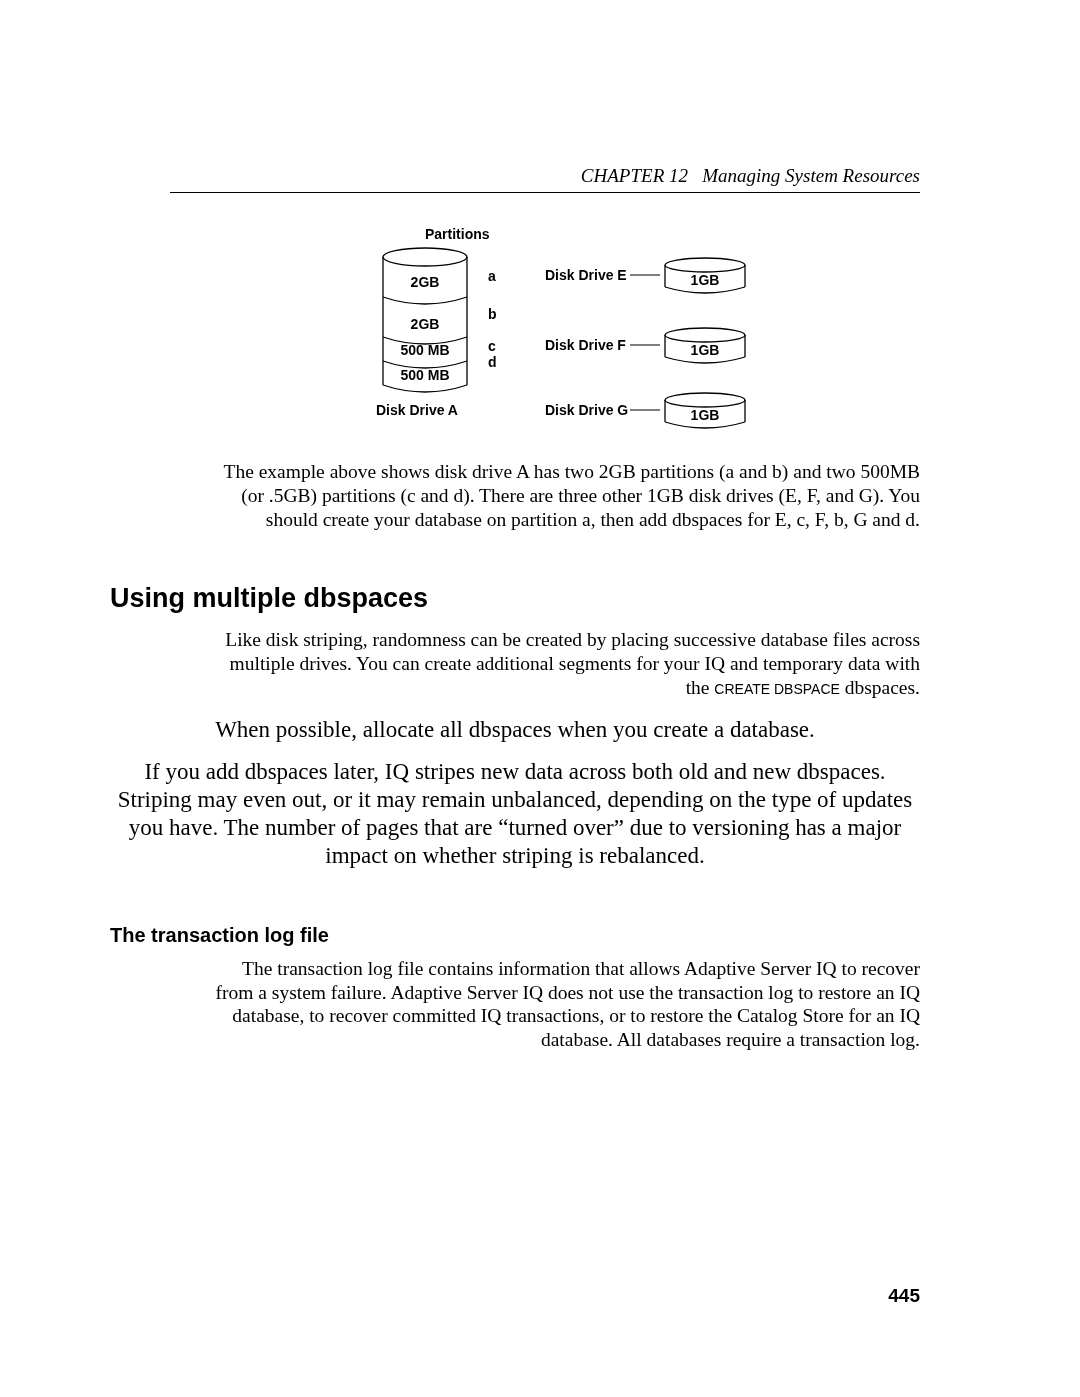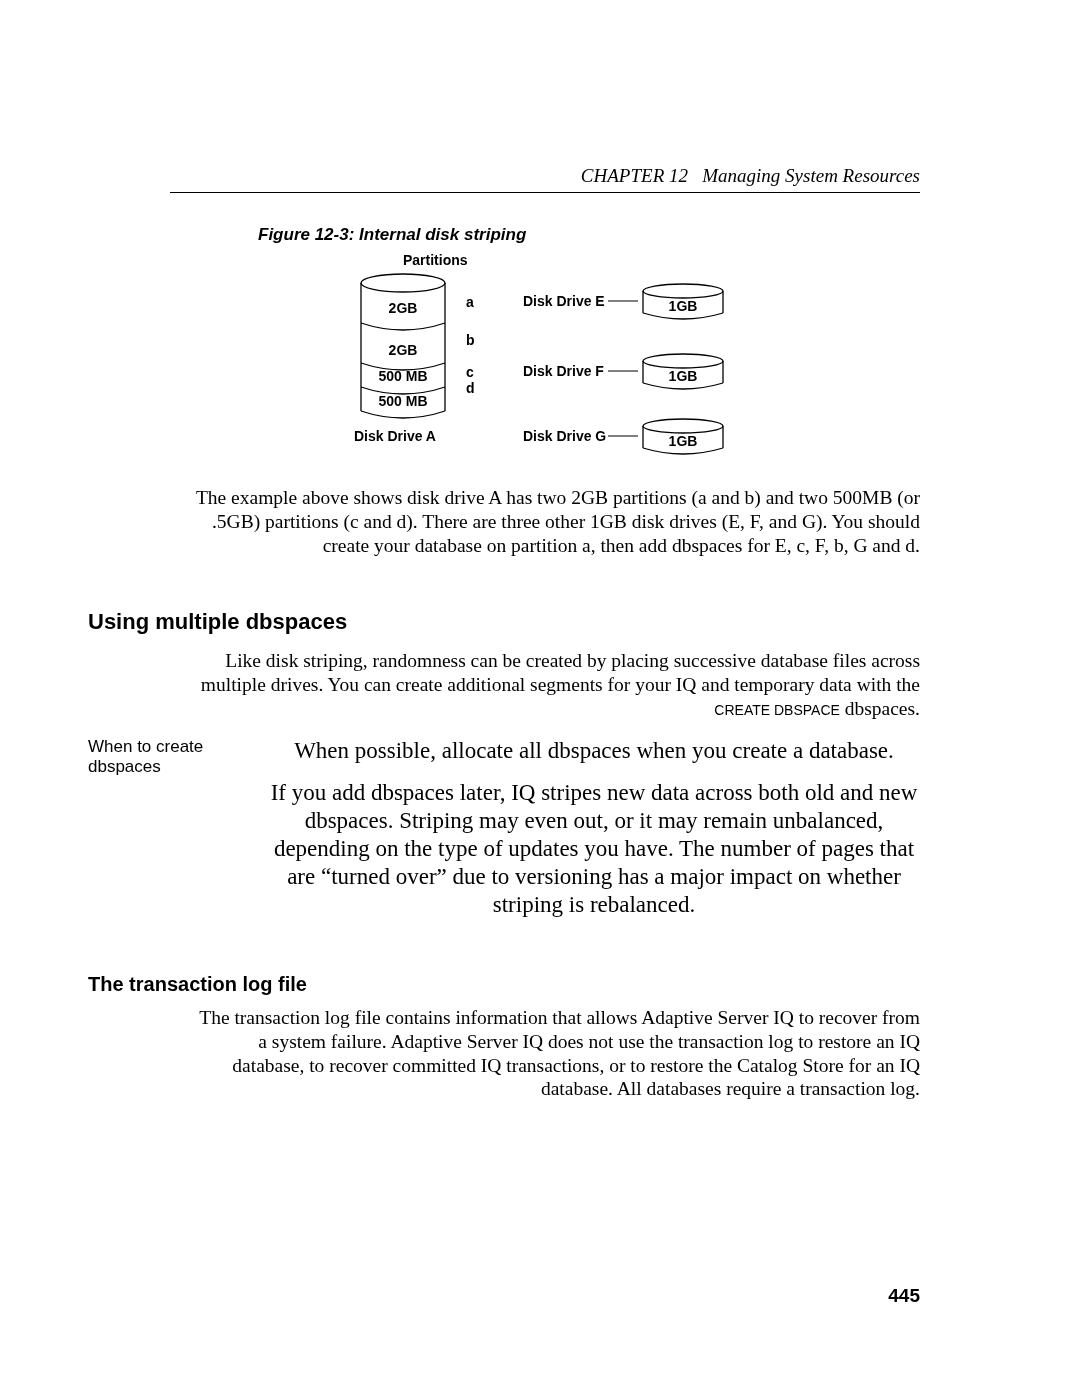--- a/index.html
+++ b/index.html
@@ -7,21 +7,21 @@
     padding: 0;
     background: #fff;
     font-family: "Times New Roman", Times, serif;
     color: #000;
   }
   .page {
     width: 1080px;
     height: 1397px;
     position: relative;
     box-sizing: border-box;
-    padding: 160px 160px 0 88px;
+    padding: 160px 160px 0 110px;
   }
   .running-head {
     position: absolute;
     top: 165px;
     right: 160px;
     font-style: italic;
     font-size: 19px;
   }
   .rule {
     position: absolute;
@@ -57,21 +57,21 @@
   .body-para {
     margin-left: 100px;
     font-size: 19.5px;
     line-height: 1.22;
     margin-bottom: 16px;
     text-align: right;
   }
   .h2 {
     font-family: Arial, Helvetica, sans-serif;
     font-weight: bold;
-    font-size: 22px;
+    font-size: 27px;
     margin-top: 52px;
     margin-bottom: 14px;
   }
   .h3 {
     font-family: Arial, Helvetica, sans-serif;
     font-weight: bold;
     font-size: 20px;
     margin-top: 40px;
     margin-bottom: 10px;
   }
@@ -114,21 +114,20 @@
 
 <div class="page">
 
   <div class="running-head">
     <span>CHAPTER 12</span>&nbsp;&nbsp;&nbsp;<span>Managing System Resources</span>
   </div>
   <div class="rule"></div>
 
   <div class="content">
 
-    <div class="figcap">Figure 12-3: Internal disk striping</div>
 
     <div class="figure">
       <svg width="440" height="215" viewBox="0 0 440 215">
 
         <text x="55" y="14" class="svgtext">Partitions</text>
 
         <g>
           <ellipse cx="55" cy="32" rx="42" ry="9" fill="#fff" stroke="#000" stroke-width="1.3"></ellipse>
           <path d="M13 32 L13 160" stroke="#000" stroke-width="1.3" fill="none"></path>
           <path d="M97 32 L97 160" stroke="#000" stroke-width="1.3" fill="none"></path>
@@ -185,21 +184,20 @@
     <div class="body-para">The example above shows disk drive A has two 2GB partitions (a and b) and two 500MB (or .5GB) partitions (c and d). There are three other 1GB disk drives (E, F, and G). You should create your database on partition a, then add dbspaces for E, c, F, b, G and d.</div>
 
     <div class="h2">Using multiple dbspaces</div>
 
 
     <div class="body-para">
       <span>Like disk striping, randomness can be created by placing successive database files across multiple drives. You can create additional segments for your IQ and temporary data with the </span><span class="cmd">CREATE DBSPACE</span><span> dbspaces.</span>
     </div>
 
     <div class="row">
-      <div class="sidecol">When to create dbspaces</div>
       <div class="maincol">
         <p>When possible, allocate all dbspaces when you create a database.</p>
         <p>If you add dbspaces later, IQ stripes new data across both old and new dbspaces. Striping may even out, or it may remain unbalanced, depending on the type of updates you have. The number of pages that are “turned over” due to versioning has a major impact on whether striping is rebalanced.</p>
       </div>
     </div>
 
     <div class="h3">The transaction log file</div>
 
     <div class="body-para">The transaction log file contains information that allows Adaptive Server IQ to recover from a system failure. Adaptive Server IQ does not use the transaction log to restore an IQ database, to recover committed IQ transactions, or to restore the Catalog Store for an IQ database. All databases require a transaction log.</div>
 

